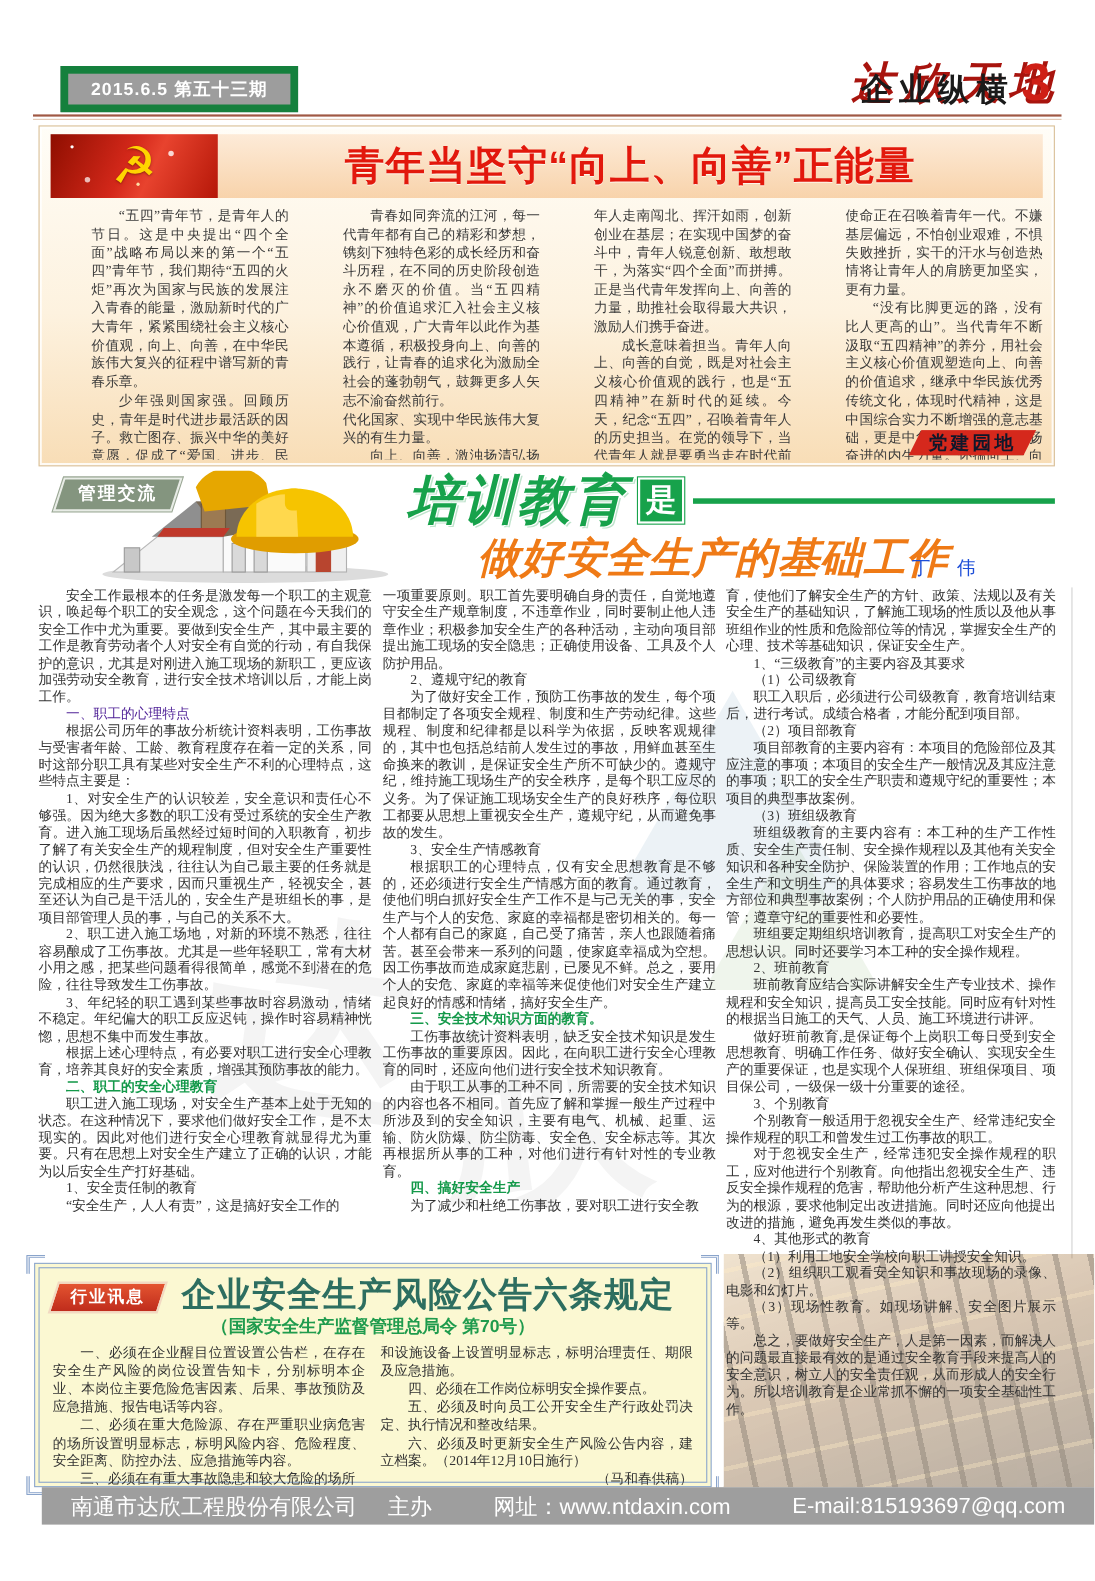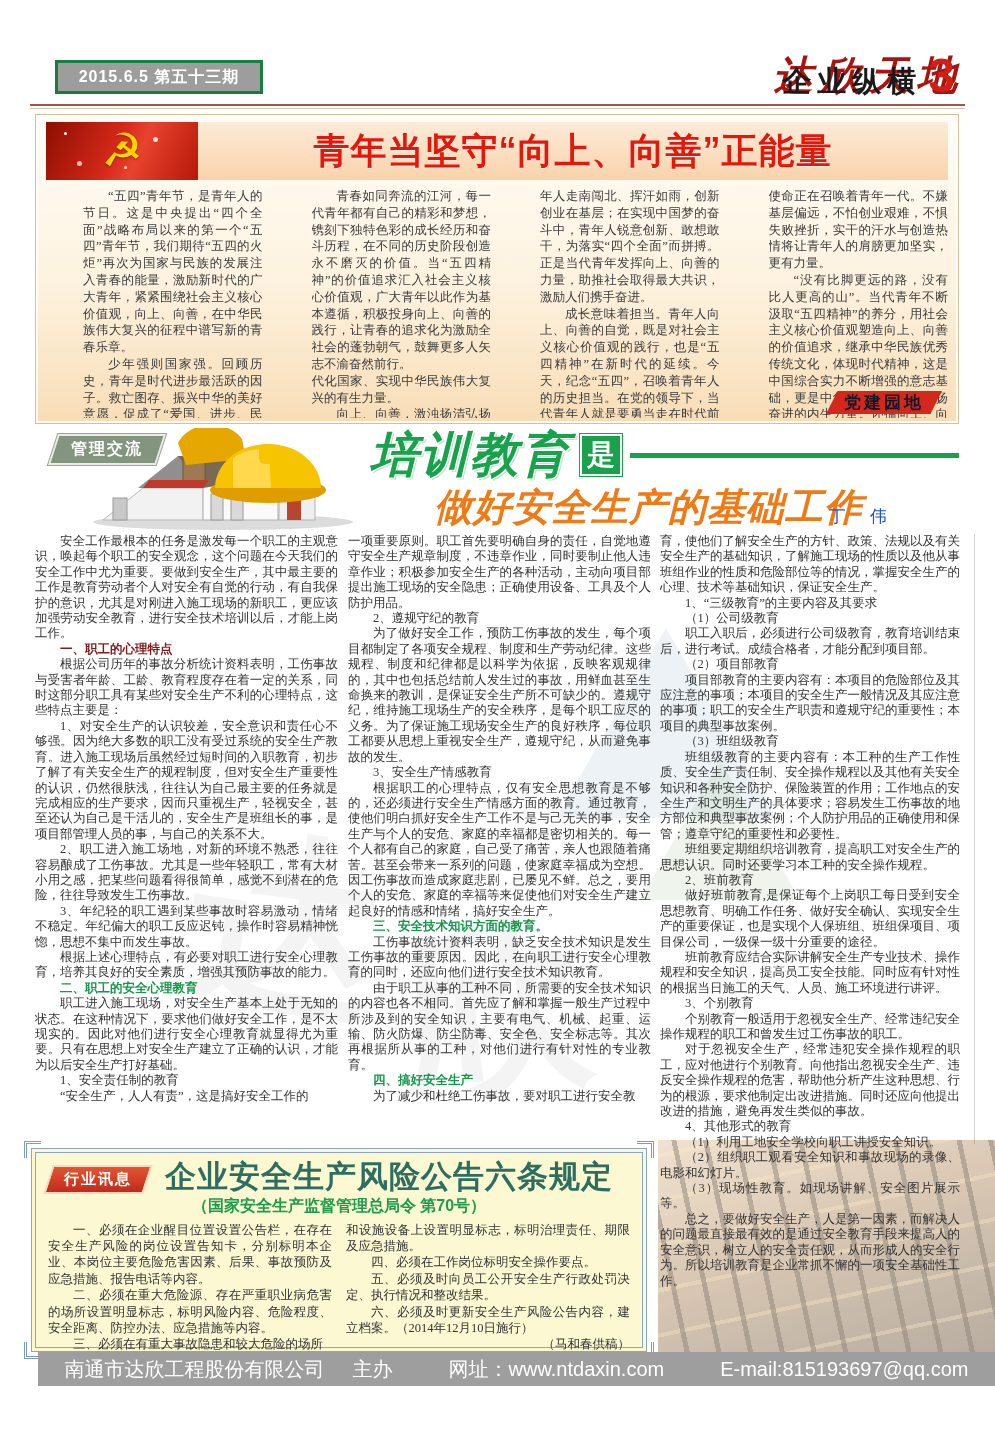--- a/index.html
+++ b/index.html
@@ -2,21 +2,21 @@
 <html><head>
 <meta charset="utf-8">
 <style>
   html,body{margin:0;padding:0;background:#fff;}
   .page{position:relative;width:995px;height:1437px;background:#fff;overflow:hidden;
         font-family:"Liberation Serif","DejaVu Serif",serif;color:#2b2b2b;}
 
   
   .masthead{position:absolute;left:30px;top:52px;width:935px;height:52px;}
   .issue-box{position:absolute;left:25px;top:8px;width:202px;height:28px;background:#9d9d9d;
-             border:3px solid #15803d;color:#fff;font-family:"Liberation Sans",sans-serif;
+             border:7px solid #15803d;color:#fff;font-family:"Liberation Sans",sans-serif;
              font-size:16px;font-weight:bold;display:flex;align-items:center;justify-content:center;letter-spacing:1px;}
   .paper-name{position:absolute;left:0;right:0;top:-4px;text-align:right;color:#a8140e;
               font-size:40px;font-weight:bold;font-style:italic;letter-spacing:8px;}
   .section-wrap{position:absolute;right:10px;top:0;display:flex;align-items:flex-start;}
   .section-name{font-size:29px;font-weight:bold;color:#1a1a1a;letter-spacing:6px;margin-top:10px;}
   .page-num{font-size:48px;font-weight:bold;color:#cf1f16;font-family:"Liberation Sans",sans-serif;margin-left:6px;line-height:1;}
   .masthead-rule{position:absolute;left:30px;top:104px;width:935px;border-top:2px solid #a05844;border-bottom:1px solid #e0c4ae;height:2px;}
 
   
   .top-article{position:absolute;left:35px;top:114px;width:924px;height:310px;box-sizing:border-box;
@@ -58,21 +58,21 @@
   .ft-author{position:absolute;right:62px;bottom:2px;color:#1d4ed8;font-size:17px;letter-spacing:10px;}
 
   
   .b-col{position:absolute;font-size:12.5px;line-height:15.4px;color:#333;overflow:hidden;z-index:2;}
   .b-col1{left:35px;top:534px;width:303px;height:614px;}
   .b-col2{left:348px;top:534px;width:303px;height:614px;}
   .b-col3{left:660px;top:534px;width:300px;height:812px;}
   .blk{margin:0;text-align:justify;}
   .blk.p{text-indent:2em;}
   .blk.c{text-indent:0;}
-  .blk.hr{color:#7f1d1d;font-weight:bold;text-indent:2em;font-family:"Liberation Sans",sans-serif;}
+  .blk.hr{color:#4c1d95;font-weight:normal;text-indent:2em;font-family:"Liberation Sans",sans-serif;}
   .blk.hg{color:#14994a;font-weight:bold;text-indent:2em;font-family:"Liberation Sans",sans-serif;}
   .blk.by{text-align:right;text-indent:0;}
 
   
   .notice{position:absolute;left:35px;top:1152px;width:608px;height:196px;box-sizing:border-box;
           background:#fbf8d2;border:1px solid #8aa5cc;box-shadow:0 0 0 3px #fbf8d2,0 0 0 4px #8aa5cc;padding:6px 12px;z-index:3;}
   .corner{position:absolute;width:20px;height:20px;border:0;z-index:4;}
   .corner::before{content:"";position:absolute;width:14px;height:14px;border:3px double #7d9ac6;}
   .c-tl{left:-12px;top:-12px;}   .c-tl::before{border-right:none;border-bottom:none;left:0;top:0;}
   .c-tr{right:-12px;top:-12px;}  .c-tr::before{border-left:none;border-bottom:none;right:0;top:0;}
@@ -222,22 +222,22 @@
       <p class="blk c">育，使他们了解安全生产的方针、政策、法规以及有关安全生产的基础知识，了解施工现场的性质以及他从事班组作业的性质和危险部位等的情况，掌握安全生产的心理、技术等基础知识，保证安全生产。</p>
       <p class="blk p">1、“三级教育”的主要内容及其要求</p>
       <p class="blk p">（1）公司级教育</p>
       <p class="blk p">职工入职后，必须进行公司级教育，教育培训结束后，进行考试。成绩合格者，才能分配到项目部。</p>
       <p class="blk p">（2）项目部教育</p>
       <p class="blk p">项目部教育的主要内容有：本项目的危险部位及其应注意的事项；本项目的安全生产一般情况及其应注意的事项；职工的安全生产职责和遵规守纪的重要性；本项目的典型事故案例。</p>
       <p class="blk p">（3）班组级教育</p>
       <p class="blk p">班组级教育的主要内容有：本工种的生产工作性质、安全生产责任制、安全操作规程以及其他有关安全知识和各种安全防护、保险装置的作用；工作地点的安全生产和文明生产的具体要求；容易发生工伤事故的地方部位和典型事故案例；个人防护用品的正确使用和保管；遵章守纪的重要性和必要性。</p>
       <p class="blk p">班组要定期组织培训教育，提高职工对安全生产的思想认识。同时还要学习本工种的安全操作规程。</p>
       <p class="blk p">2、班前教育</p>
+      <p class="blk p">班前教育应结合实际讲解安全生产专业技术、操作规程和安全知识，提高员工安全技能。同时应有针对性的根据当日施工的天气、人员、施工环境进行讲评。</p>
       <p class="blk p">做好班前教育,是保证每个上岗职工每日受到安全思想教育、明确工作任务、做好安全确认、实现安全生产的重要保证，也是实现个人保班组、班组保项目、项目保公司，一级保一级十分重要的途径。</p>
-      <p class="blk p">班前教育应结合实际讲解安全生产专业技术、操作规程和安全知识，提高员工安全技能。同时应有针对性的根据当日施工的天气、人员、施工环境进行讲评。</p>
       <p class="blk p">3、个别教育</p>
       <p class="blk p">个别教育一般适用于忽视安全生产、经常违纪安全操作规程的职工和曾发生过工伤事故的职工。</p>
       <p class="blk p">对于忽视安全生产，经常违犯安全操作规程的职工，应对他进行个别教育。向他指出忽视安全生产、违反安全操作规程的危害，帮助他分析产生这种思想、行为的根源，要求他制定出改进措施。同时还应向他提出改进的措施，避免再发生类似的事故。</p>
       <p class="blk p">4、其他形式的教育</p>
       <p class="blk p">（1）利用工地安全学校向职工讲授安全知识。</p>
       <p class="blk p">（2）组织职工观看安全知识和事故现场的录像、电影和幻灯片。</p>
       <p class="blk p">（3）现场性教育。如现场讲解、安全图片展示等。</p>
       <p class="blk p">总之，要做好安全生产，人是第一因素，而解决人的问题最直接最有效的是通过安全教育手段来提高人的安全意识，树立人的安全责任观，从而形成人的安全行为。所以培训教育是企业常抓不懈的一项安全基础性工作。</p>
     </div>
 

